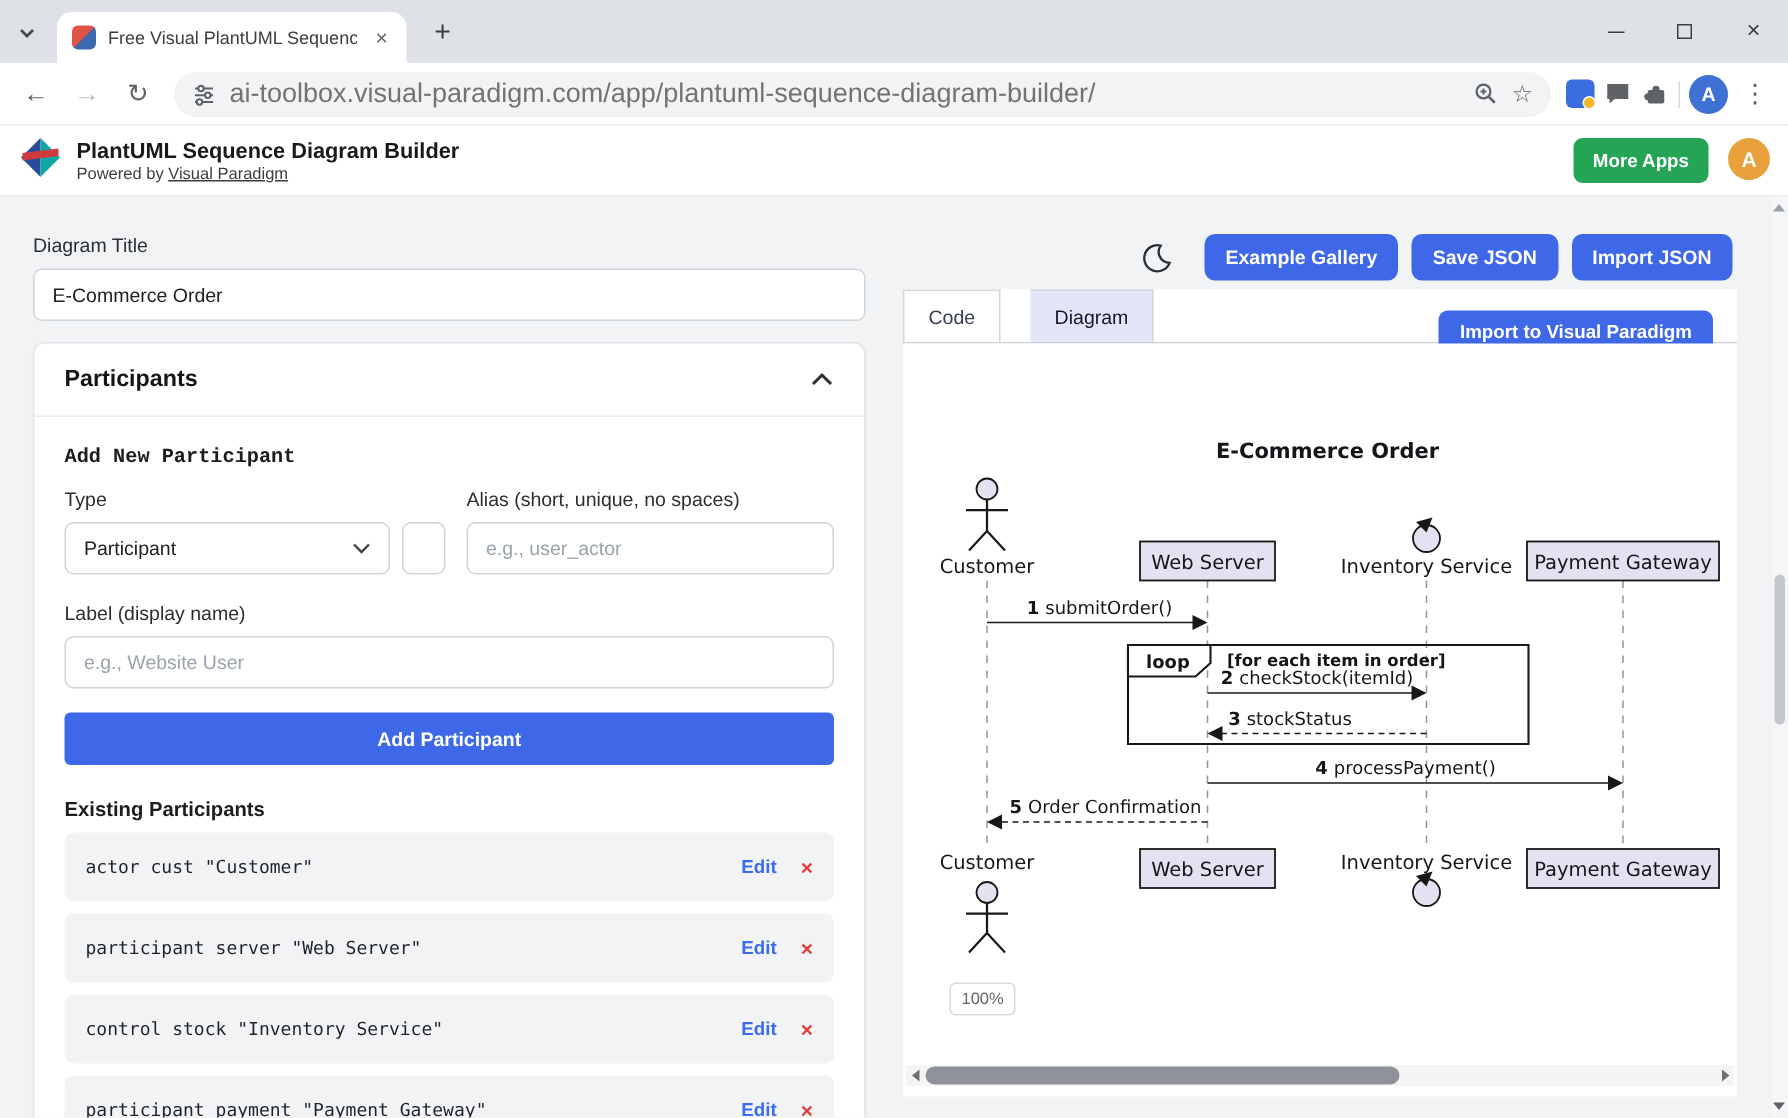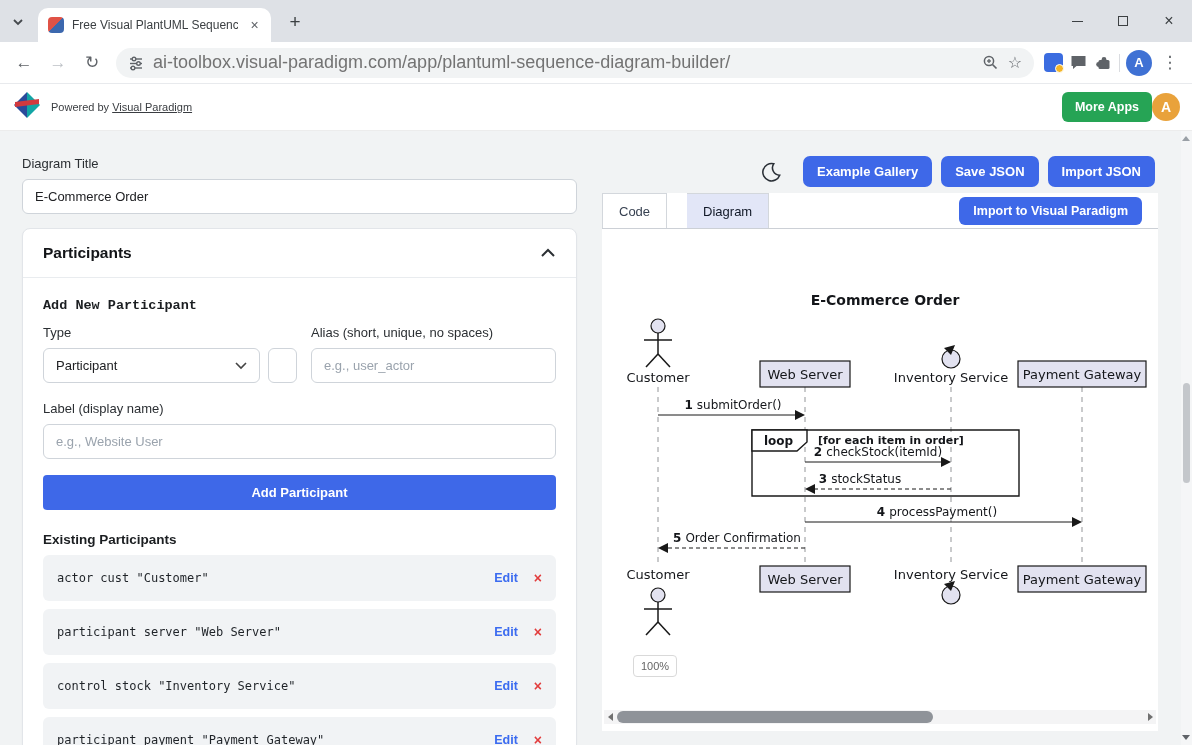--- a/index.html
+++ b/index.html
@@ -42,21 +42,21 @@
               font-weight:bold; display:flex; align-items:center; justify-content:center; flex:none; }
   .dots { font-size:17px; color:#5f6368; width:24px; text-align:center; }
 
   
   .app-header { position:absolute; left:0; top:84px; width:1192px; height:47px; background:#fff;
                 border-bottom:1px solid #ececec; display:flex; align-items:center; padding:0 12px; }
   .vp-logo { flex:none; margin-right:9px; }
   .app-title { font-size:14.5px; font-weight:bold; color:#17191c; line-height:17px; }
   .app-sub { font-size:11px; color:#3a3d41; }
   .app-sub a { color:#3a3d41; text-decoration:underline; }
-  .header-right { margin-left:auto; display:flex; align-items:center; }
+  .header-right { margin-left:auto; display:flex; align-items:flex-start; gap:13px; }
   .more-apps { background:#26a455; color:#fff; font-size:12.5px; font-weight:bold; border:none;
                border-radius:6px; padding:8px 13px; }
   .avatar-a { width:28px; height:28px; border-radius:50%; background:#e9a23b; color:#fff; font-size:14px;
               font-weight:bold; display:flex; align-items:center; justify-content:center; }
 
   
   .left-panel { position:absolute; left:22px; top:156px; width:555px; }
   .field-label { font-size:13px; color:#2b2f33; margin-bottom:8px; }
   .text-input { width:100%; height:35px; border:1px solid #cfd4da; border-radius:6px; padding:0 12px;
                 font-size:13px; color:#202124; background:#fff; font-family:"Liberation Sans",sans-serif; }
@@ -93,21 +93,21 @@
   .rp-actions { position:absolute; top:25px; left:0; right:3px; display:flex; align-items:center;
                 justify-content:flex-end; gap:9px; }
   .moon-btn { margin-right:12px; display:flex; align-items:center; }
   .blue-btn { background:#3e68e8; color:#fff; border:none; border-radius:7px; height:31px; padding:0 14px;
               font-size:13px; font-weight:bold; font-family:"Liberation Sans",sans-serif; }
   .preview-panel { position:absolute; top:62px; left:0; width:556px; height:538px; background:#fff; }
   .tab-bar { position:relative; height:36px; border-bottom:1px solid #ccd0d6; display:flex; align-items:stretch;gap:20px; }
   .ptab { display:flex; align-items:center; padding:0 16px; font-size:13px; color:#374151;
           border:1px solid #d3d7dc; border-bottom:none; background:#fff; }
   .ptab.active { background:#e2e6f7; color:#111827; border-left:none; }
-  .import-vp { position:absolute; right:16px; top:4px; height:28px; border:none; border-radius:6px;
+  .import-vp { position:absolute; right:16px; top:14px; height:28px; border:none; border-radius:6px;
                background:#3e68e8; color:#fff; font-size:12.5px; font-weight:bold; padding:0 14px;
                font-family:"Liberation Sans",sans-serif; }
   .canvas { position:absolute; top:36px; left:0; width:556px; height:474px; background:#fff; overflow:hidden; }
   .zoom-badge { position:absolute; left:31px; top:462px; background:#fff; border:1px solid #d9d9d9;
                 border-radius:4px; font-size:11px; color:#666; padding:4px 7px; }
   .h-scroll { position:absolute; left:2px; right:2px; top:517px; height:14px; background:#f4f4f5;
               display:flex; align-items:center; }
   .hs-arrow { width:12px; height:14px; display:flex; align-items:center; justify-content:center; flex:none; }
   .tri-left { width:0; height:0; border-top:4px solid transparent; border-bottom:4px solid transparent;
               border-right:5px solid #707070; }
@@ -215,20 +215,21 @@
 
 <div class="app-header">
   <span class="vp-logo">
     <svg width="30" height="30" viewBox="0 0 30 30">
       <polygon points="15,2 15,28 2,15" fill="#2a4b9b"></polygon>
       <polygon points="15,2 28,15 15,28" fill="#12a5a5"></polygon>
       <polygon points="3,12 27,9 27,14 3,17" fill="#d2393e"></polygon>
     </svg>
   </span>
   <div>
+    <div class="app-title">PlantUML Sequence Diagram Builder</div>
     <div class="app-sub">
       <span>Powered by</span>
       <a href="#">Visual Paradigm</a>
     </div>
   </div>
   <div class="header-right">
     <button class="more-apps">More Apps</button>
     <span class="avatar-a">A</span>
   </div>
 </div>

